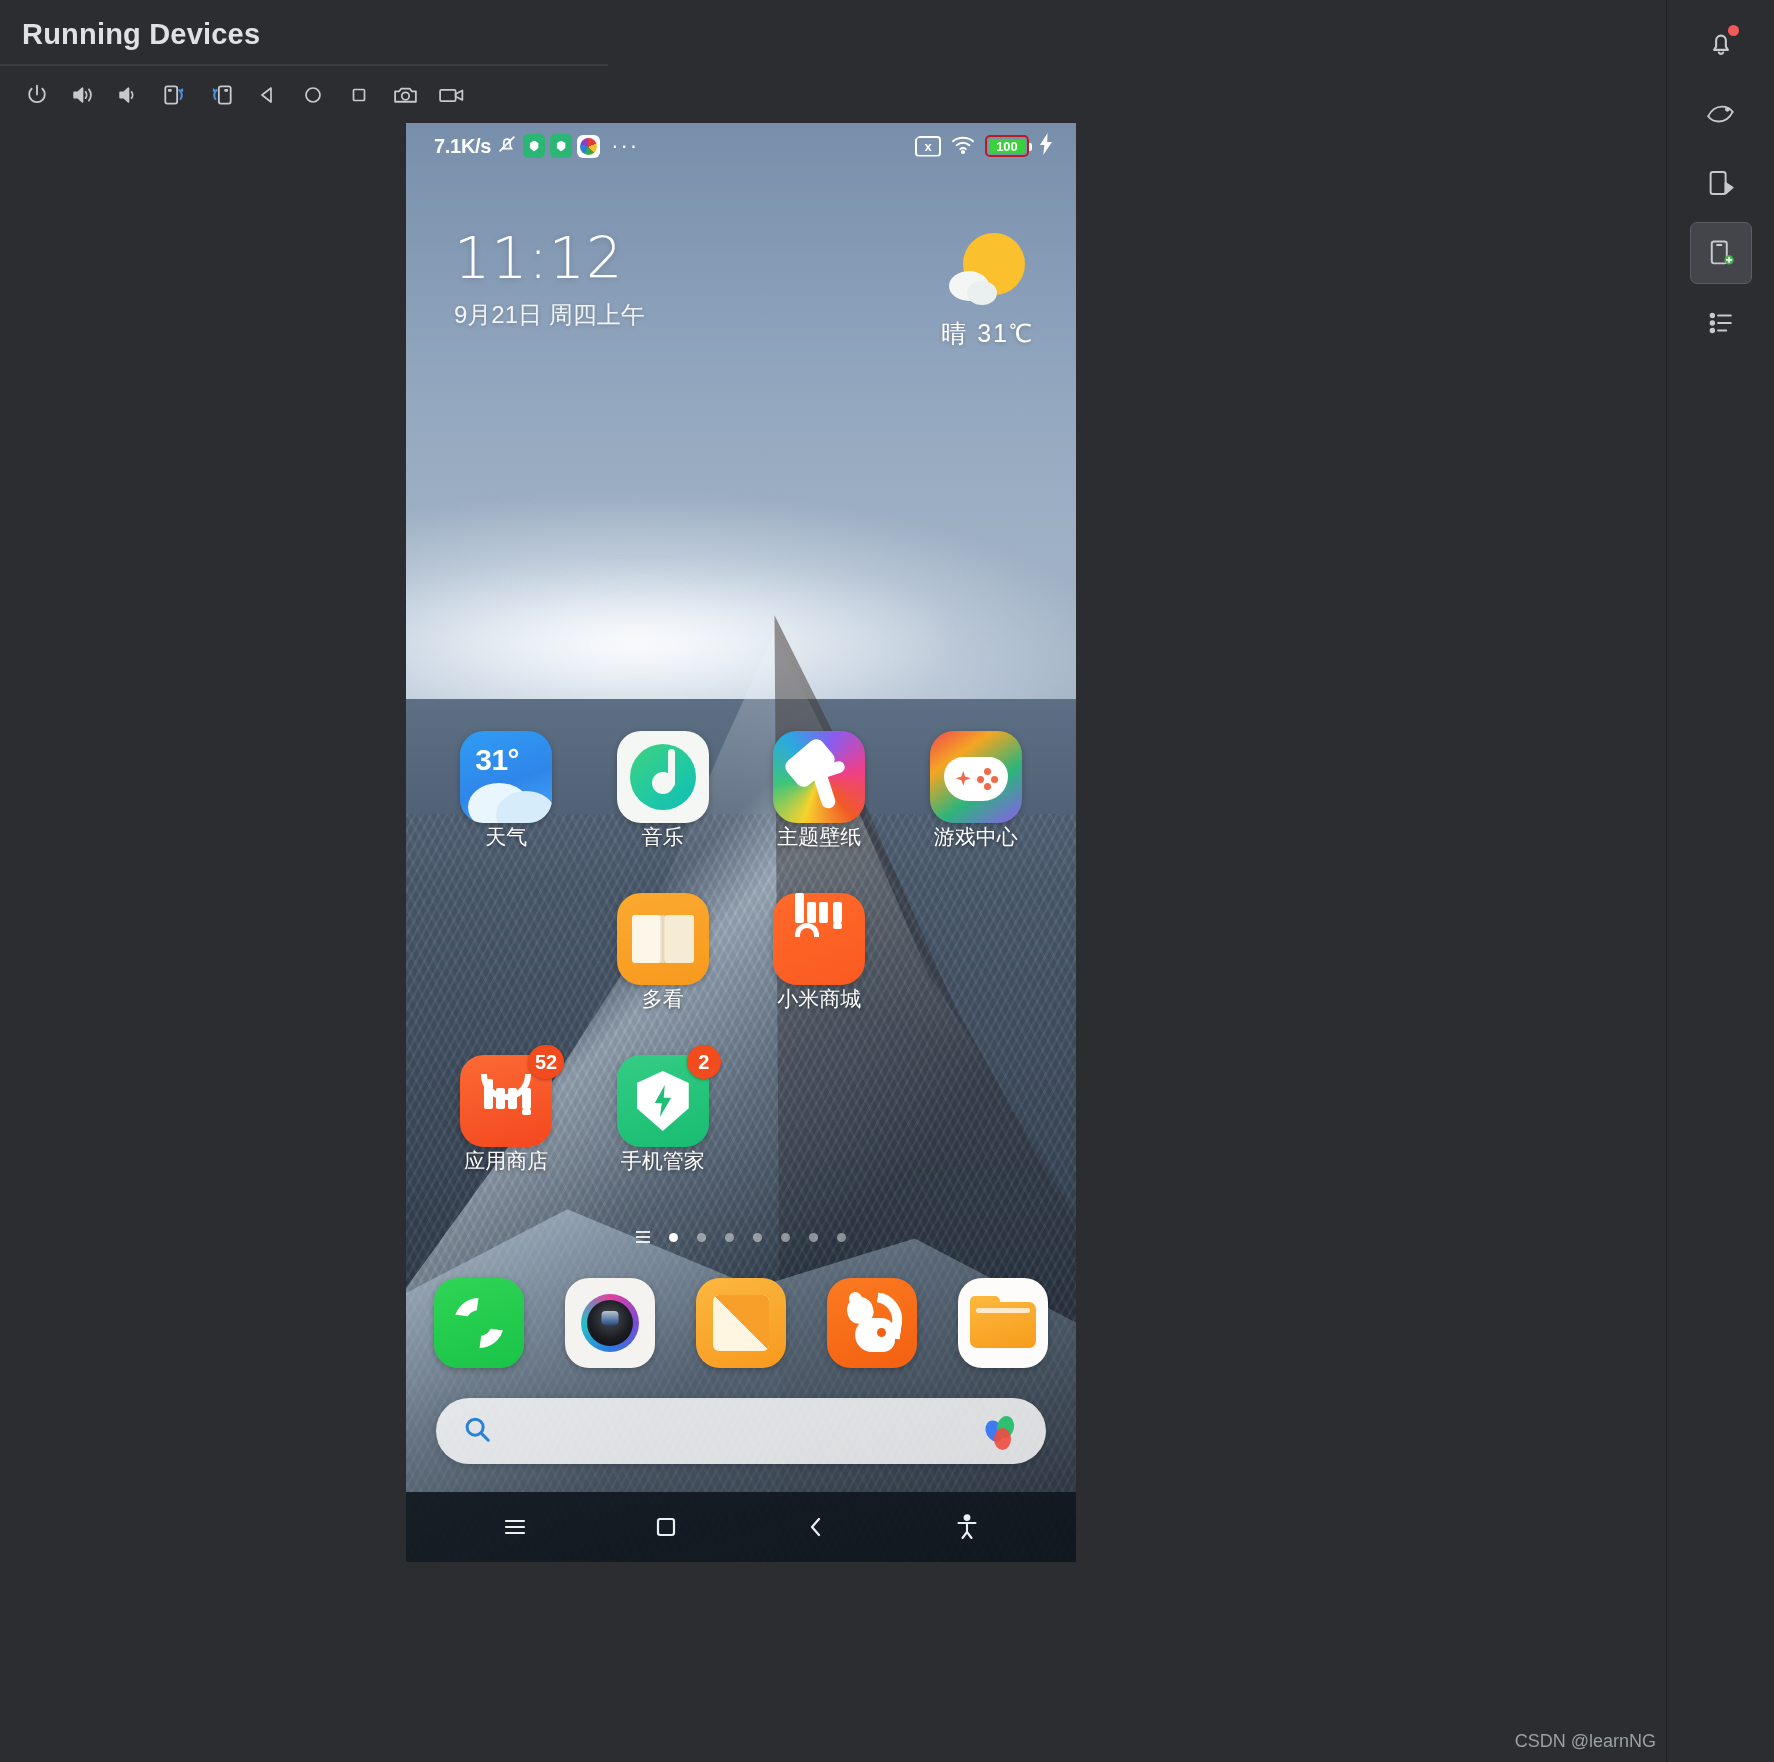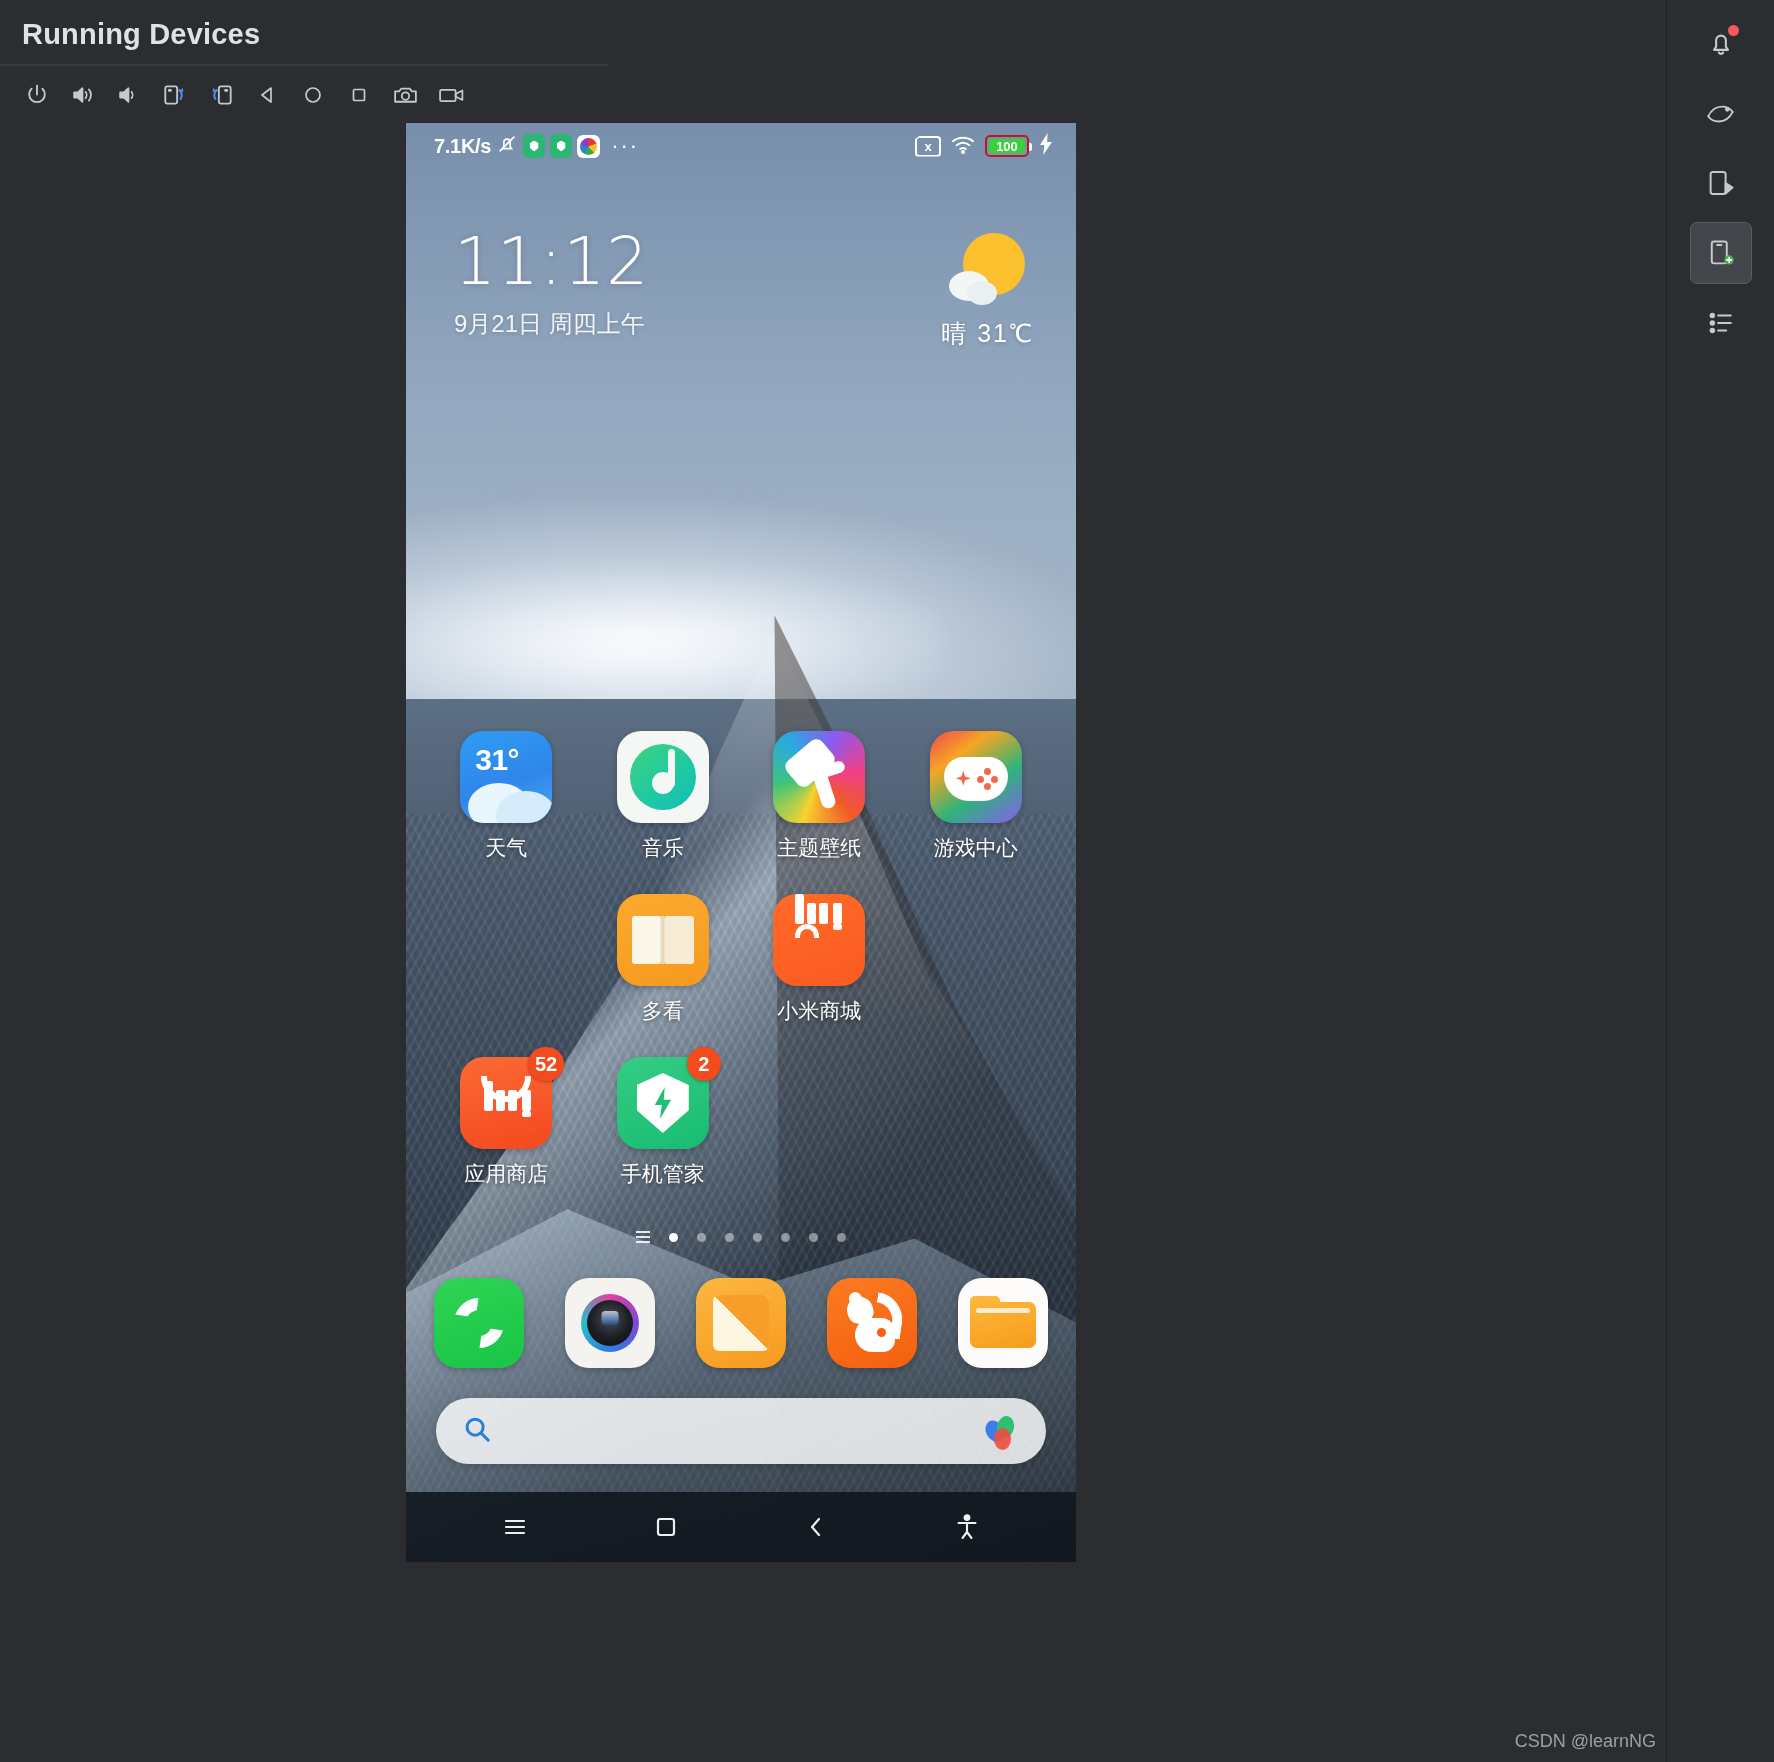--- a/index.html
+++ b/index.html
@@ -187,25 +187,24 @@
     width: 100%; height: 100%; background: #3ad13a; border-radius: 2px;
     display: flex; align-items: center; justify-content: center;
     font-size: 13px; font-weight: bold; color: #fff;
   }
 
   
   .clock-widget {
     position: absolute; left: 48px; top: 108px; color: #fff;
   }
   .clock-time {
-    font-size: 66px; font-weight: 300; line-height: .95;
+    font-size: 57px; font-weight: 300; line-height: .95;
     letter-spacing: 1px; color: #fff;
     font-family: "DejaVu Sans", sans-serif;
     text-shadow: 0 1px 6px rgba(0,0,0,.18);
-    text-align: center;
   }
   .clock-date {
     font-size: 24px; margin-top: 14px; color: #f2f4f7;
     text-shadow: 0 1px 4px rgba(0,0,0,.2);
   }
   .weather-widget {
     position: absolute; right: 42px; top: 110px;
     display: flex; flex-direction: column; align-items: center; color: #fff;
   }
   .sun-cloud { position: relative; width: 82px; height: 76px; }
@@ -239,21 +238,21 @@
     min-height: 130px;
   }
   .app-cell.empty { visibility: hidden; }
   .icon-wrap { position: relative; width: 92px; height: 92px; }
   .app-icon {
     width: 92px; height: 92px; border-radius: 24px;
     position: relative; overflow: hidden;
     box-shadow: 0 2px 6px rgba(0,0,0,.25);
   }
   .app-label {
-    margin-top: 11px; font-size: 21px; color: #fff;
+    font-size: 21px; color: #fff;
     text-shadow: 0 1px 4px rgba(0,0,0,.55);
     white-space: nowrap;
   }
   .badge {
     position: absolute; top: -10px; right: -12px;
     min-width: 34px; height: 34px; padding: 0 7px;
     background: #f24b1e; border-radius: 17px;
     display: flex; align-items: center; justify-content: center;
     color: #fff; font-size: 20px; font-weight: bold;
     box-shadow: 0 1px 3px rgba(0,0,0,.3);

